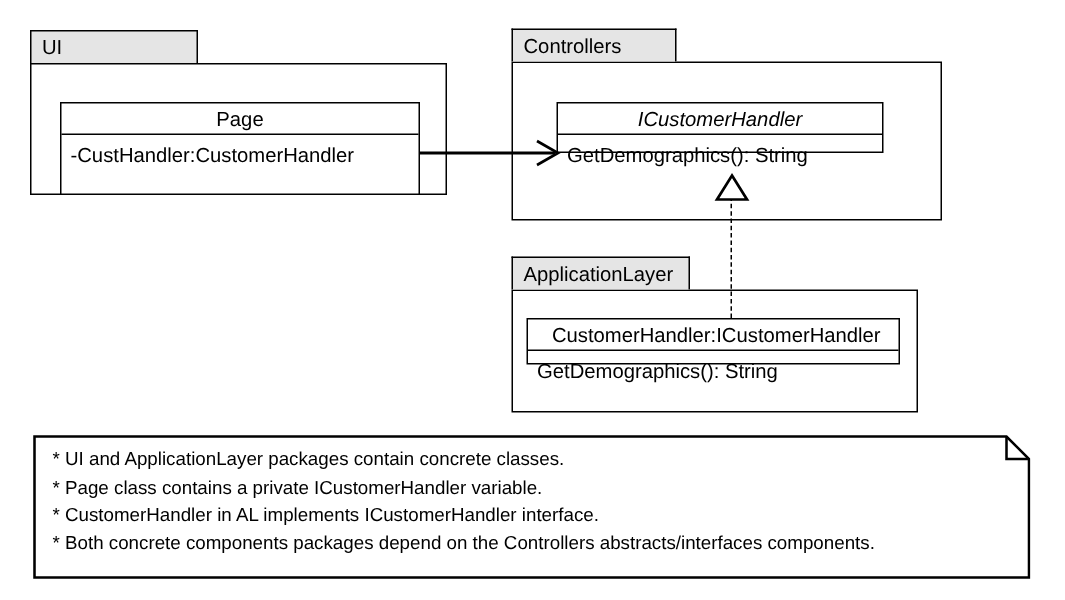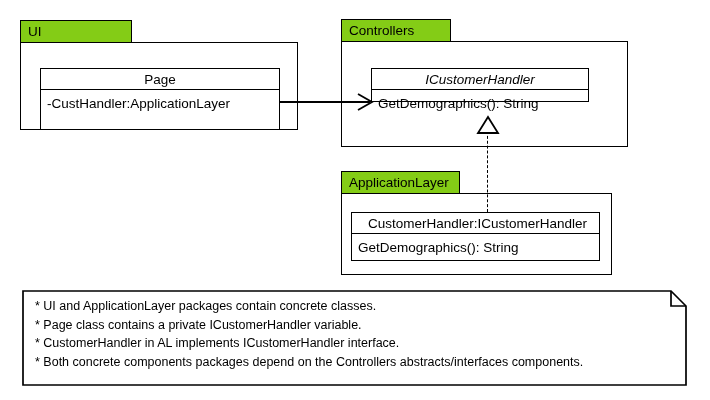--- a/index.html
+++ b/index.html
@@ -19,21 +19,21 @@
 
   
   .package { position: absolute; }
   .pkg-tab {
     position: absolute;
     left: 0;
     top: 0;
     height: 22px;
     border: 1.6px solid #000000;
     border-bottom: none;
-    background: #84cc16;
+    background: #e5e5e5;
     box-sizing: border-box;
     display: flex;
     align-items: center;
     padding-left: 7px;
     z-index: 3;
   }
   .pkg-tab-label {
     font-size: 13.5px;
     color: #000000;
     line-height: 1;
@@ -120,21 +120,21 @@
 
   <div class="package" style="left:20px; top:20px; width:278px; height:110px;">
     <div class="pkg-tab" style="width:112px;">
       <span class="pkg-tab-label">UI</span>
     </div>
     <div class="pkg-body" style="top:22px; width:278px; height:88px;"></div>
   </div>
 
   <div class="uml-class" style="left:40px; top:68px; width:240px; height:62px;">
     <div class="cls-row cls-name" style="height:21px;">Page</div>
-    <div class="cls-row cls-member" style="height:26px;">-CustHandler:ApplicationLayer</div>
+    <div class="cls-row cls-member" style="height:26px;">-CustHandler:CustomerHandler</div>
   </div>
 
   <div class="package" style="left:341px; top:19px; width:287px; height:128px;">
     <div class="pkg-tab" style="width:110px;">
       <span class="pkg-tab-label">Controllers</span>
     </div>
     <div class="pkg-body" style="top:22px; width:287px; height:106px;"></div>
   </div>
 
   <div class="uml-class" style="left:371px; top:68px; width:218px; height:34px;">
@@ -142,21 +142,21 @@
     <div class="cls-row cls-member" style="height:26px;">GetDemographics(): String</div>
   </div>
 
   <div class="package" style="left:341px; top:171px; width:271px; height:104px;">
     <div class="pkg-tab" style="width:119px;">
       <span class="pkg-tab-label">ApplicationLayer</span>
     </div>
     <div class="pkg-body" style="top:22px; width:271px; height:82px;"></div>
   </div>
 
-  <div class="uml-class" style="left:351px; top:212px; width:249px; height:49px;">
+  <div class="uml-class" style="left:351px; top:212px; width:249px; height:31px;">
     <div class="cls-row cls-name" style="height:21px; padding-left:4px; justify-content:center;">CustomerHandler:ICustomerHandler</div>
     <div class="cls-row cls-member" style="height:26px;">GetDemographics(): String</div>
   </div>
 
   <div class="conn-line conn-h" style="left:280px; top:101px; width:90px;"></div>
   <svg class="arrow-open" style="left:354px; top:90px;" width="22" height="24" viewBox="0 0 22 24">
     <polyline points="4,4 18,12 4,20" fill="none" stroke="#000000" stroke-width="1.8"></polyline>
   </svg>
 
   <div class="conn-dashed-v" style="left:487px; top:131px; height:81px;"></div>

